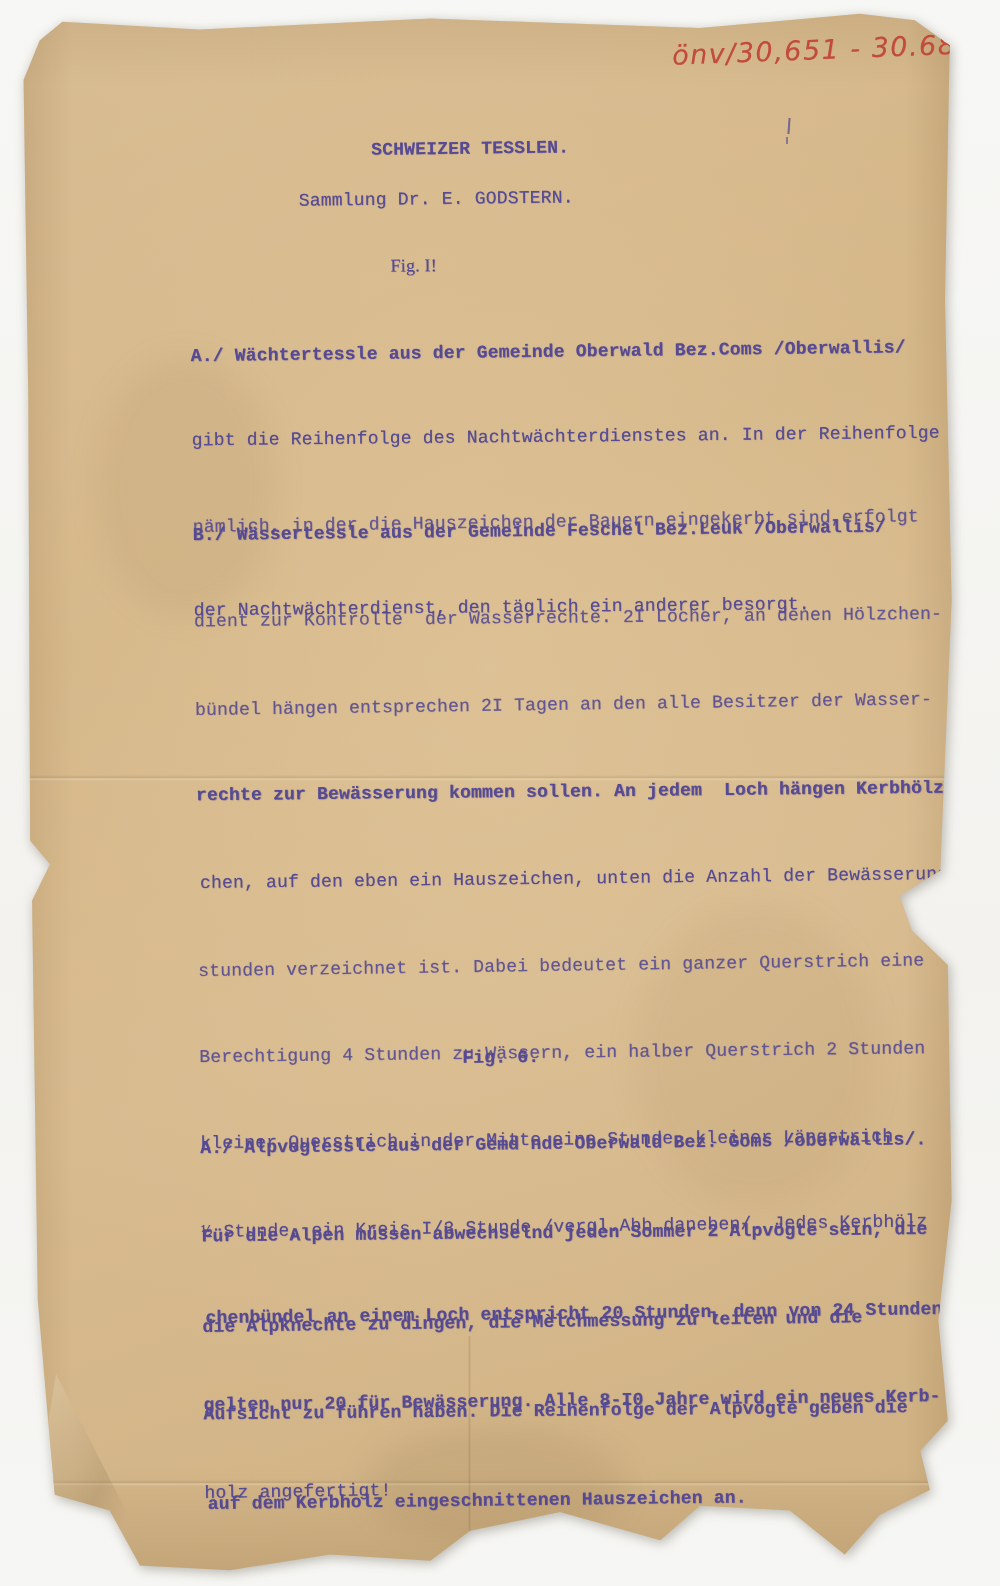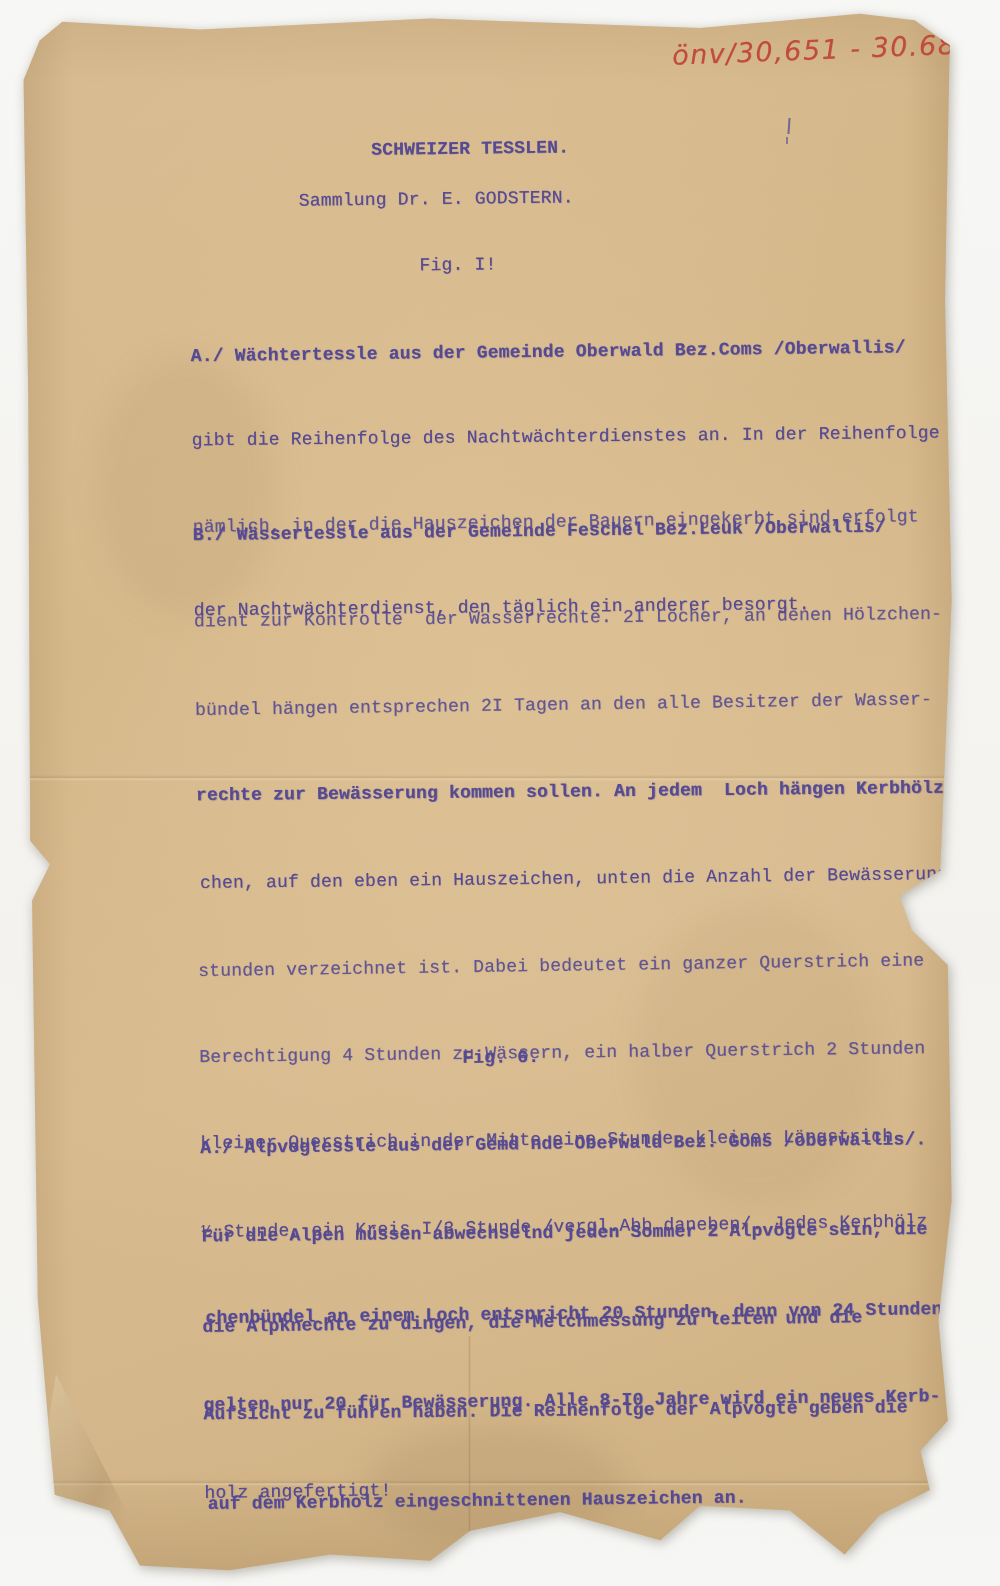--- a/index.html
+++ b/index.html
@@ -80,21 +80,21 @@
     <div class="folded-corner"></div>
 
     <div class="annotation">önv/30,651 - 30.680</div>
     <div class="stray-mark"></div>
     <div class="stray-mark2"></div>
 
     <div class="text-layer">
 
       <div class="tl title-line" style="left:357px;top:124px;">SCHWEIZER TESSLEN.</div>
       <div class="tl" style="left:284px;top:174px;">Sammlung Dr. E. GODSTERN.</div>
-      <div class="tl" style="left:404px;top:240px;">Fig. I!</div>
+      <div class="tl" style="left:375px;top:240px;font-family:Liberation Serif, serif;">Fig. I!</div>
 
       <div class="para para1" style="top:288px;">
         <div class="tline bold">A./ Wächtertessle aus der Gemeinde Oberwald Bez.Coms /Oberwallis/</div>
         <div class="tline">gibt die Reihenfolge des Nachtwächterdienstes an. In der Reihenfolge</div>
         <div class="tline faded">nämlich, in der die Hauszeichen der Bauern eingekerbt sind,erfolgt</div>
         <div class="tline">der Nachtwächterdienst, den täglich ein anderer besorgt.</div>
       </div>
 
       <div class="para paraB" style="top:466px;">
         <div class="tline bold">B./ Wässertessle aus der Gemeinde Feschel Bez.Leuk /Oberwallis/</div>

